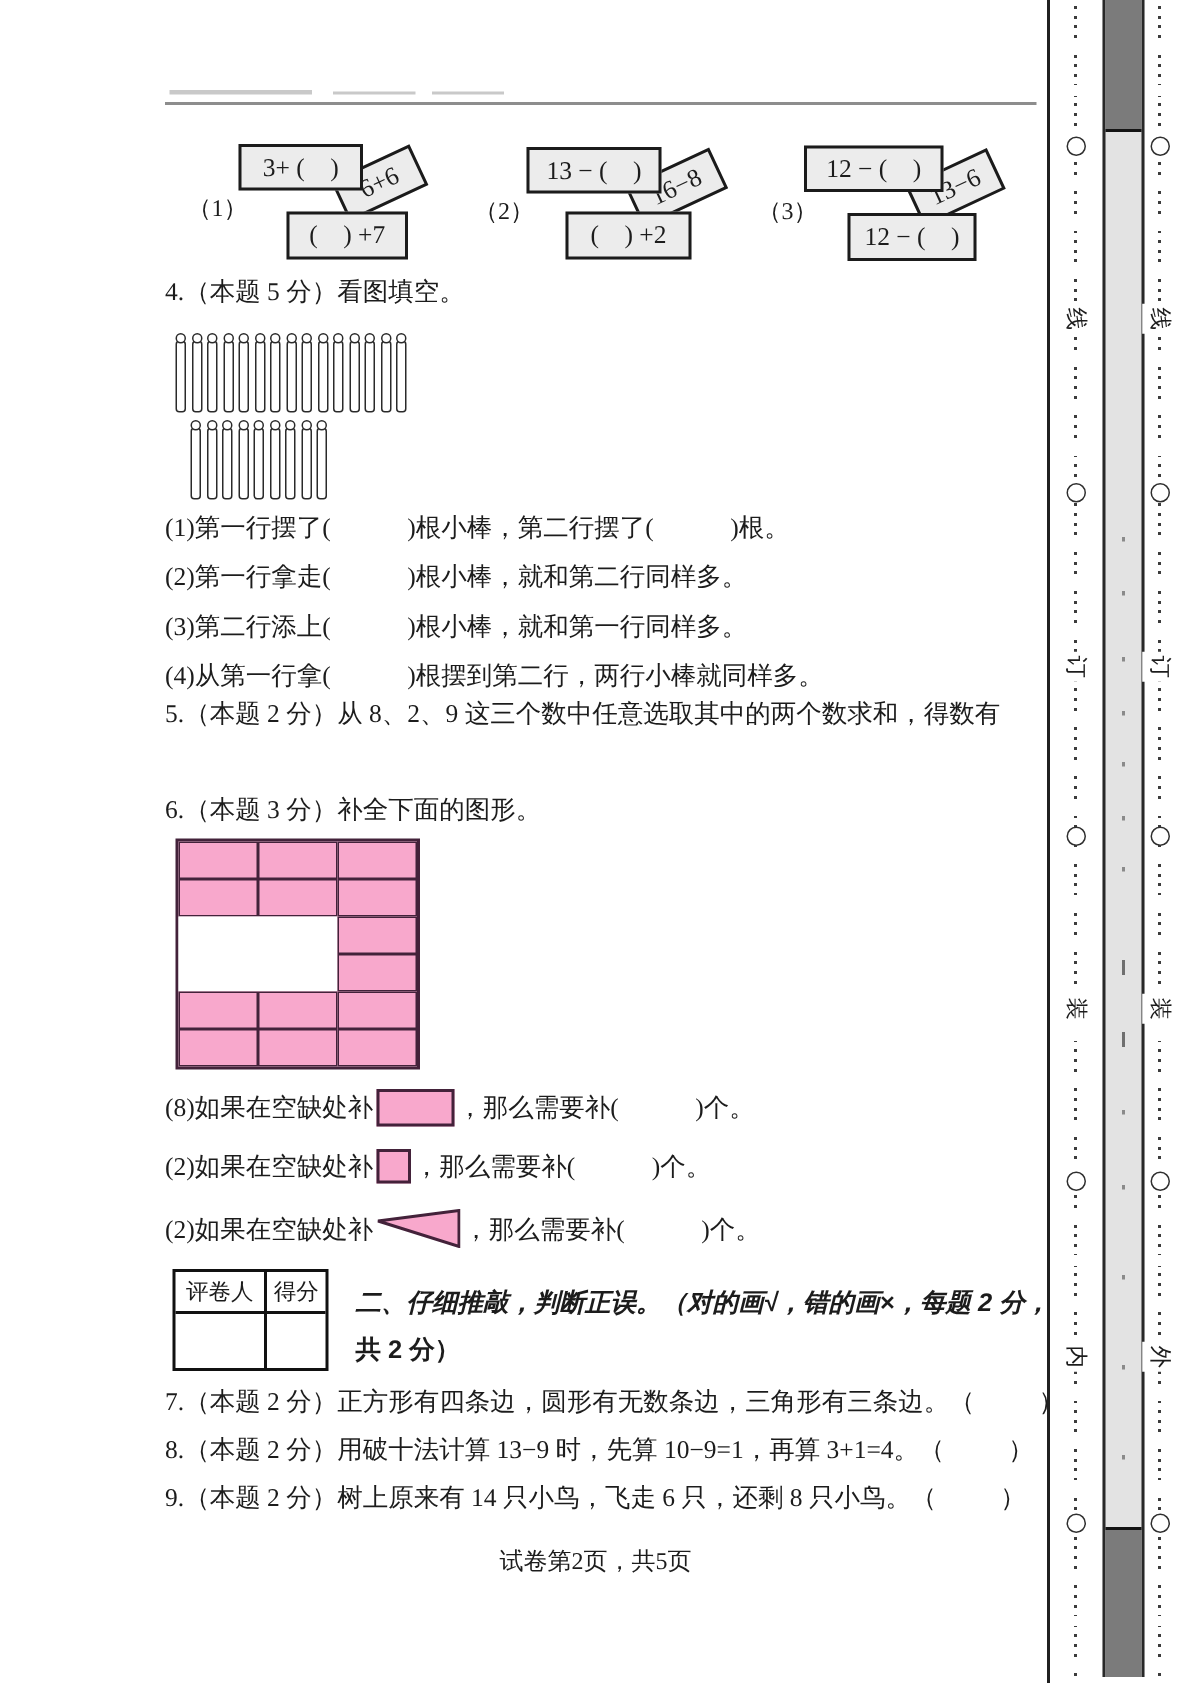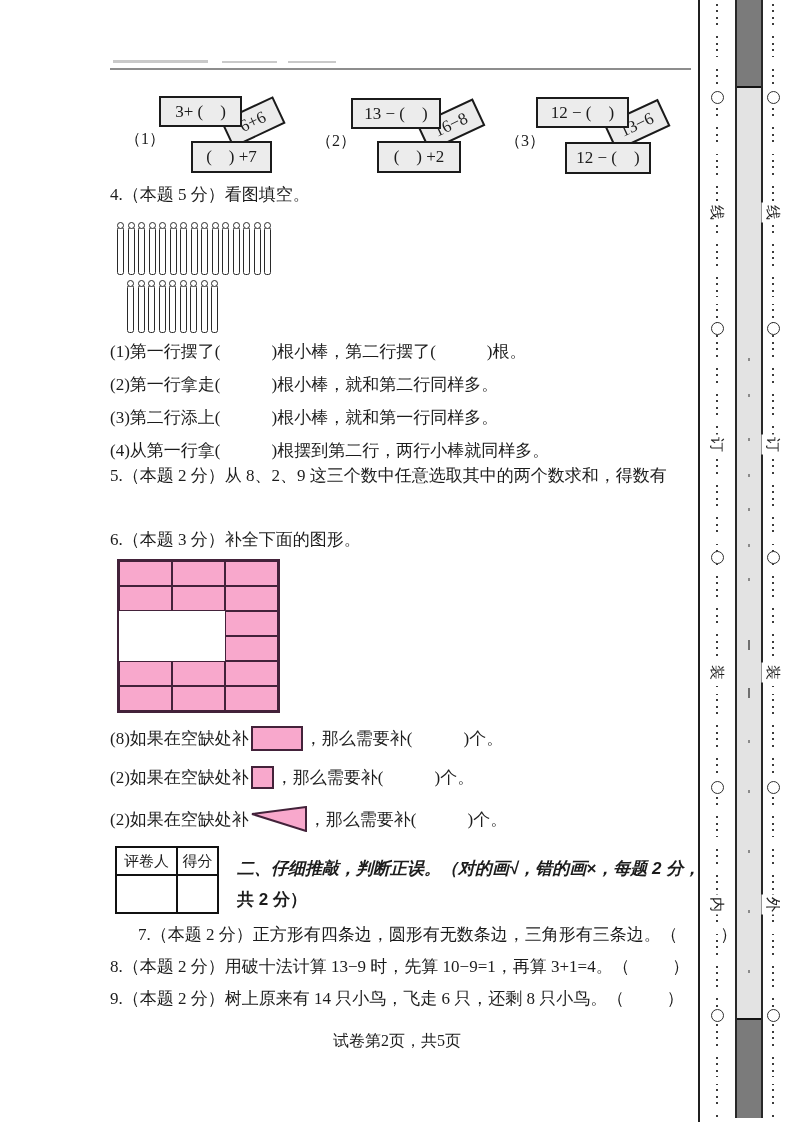--- a/index.html
+++ b/index.html
@@ -178,21 +178,21 @@
     </div>
     <div class="st-row">
       <div class="st-cell st-body" style="width:59px;"></div>
       <div class="st-cell st-body last"></div>
     </div>
   </div>
 
   <div class="abs sec-head" style="left:237px;top:853px;font-style:italic;">二、仔细推敲，判断正误。（对的画√，错的画×，每题 2 分，</div>
   <div class="abs sec-head" style="left:237px;top:884px;">共 2 分）</div>
 
-  <div class="abs txt" style="left:110px;top:924px;margin-left:28px;">7.（本题 2 分）正方形有四条边，圆形有无数条边，三角形有三条边。（          ）</div>
+  <div class="abs txt" style="left:110px;top:924px;">7.（本题 2 分）正方形有四条边，圆形有无数条边，三角形有三条边。（          ）</div>
   <div class="abs txt" style="left:110px;top:956px;">8.（本题 2 分）用破十法计算 13−9 时，先算 10−9=1，再算 3+1=4。（          ）</div>
   <div class="abs txt" style="left:110px;top:988px;">9.（本题 2 分）树上原来有 14 只小鸟，飞走 6 只，还剩 8 只小鸟。（          ）</div>
 
   <div class="abs footer" style="left:333px;top:1031px;">试卷第2页，共5页</div>
 
   <div class="abs solid-line"></div>
   <div class="abs dotline" style="left:716px;"></div>
   <div class="abs dotline" style="left:772px;"></div>
 
   <div class="abs spine">

